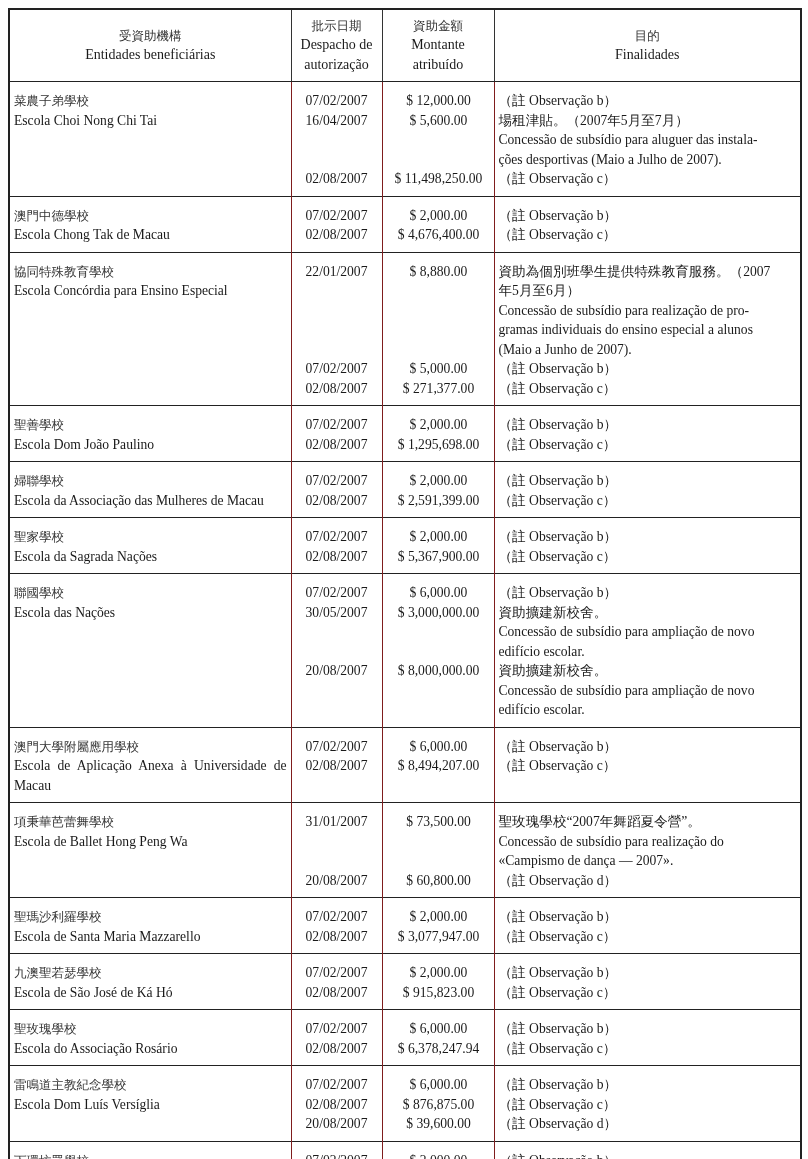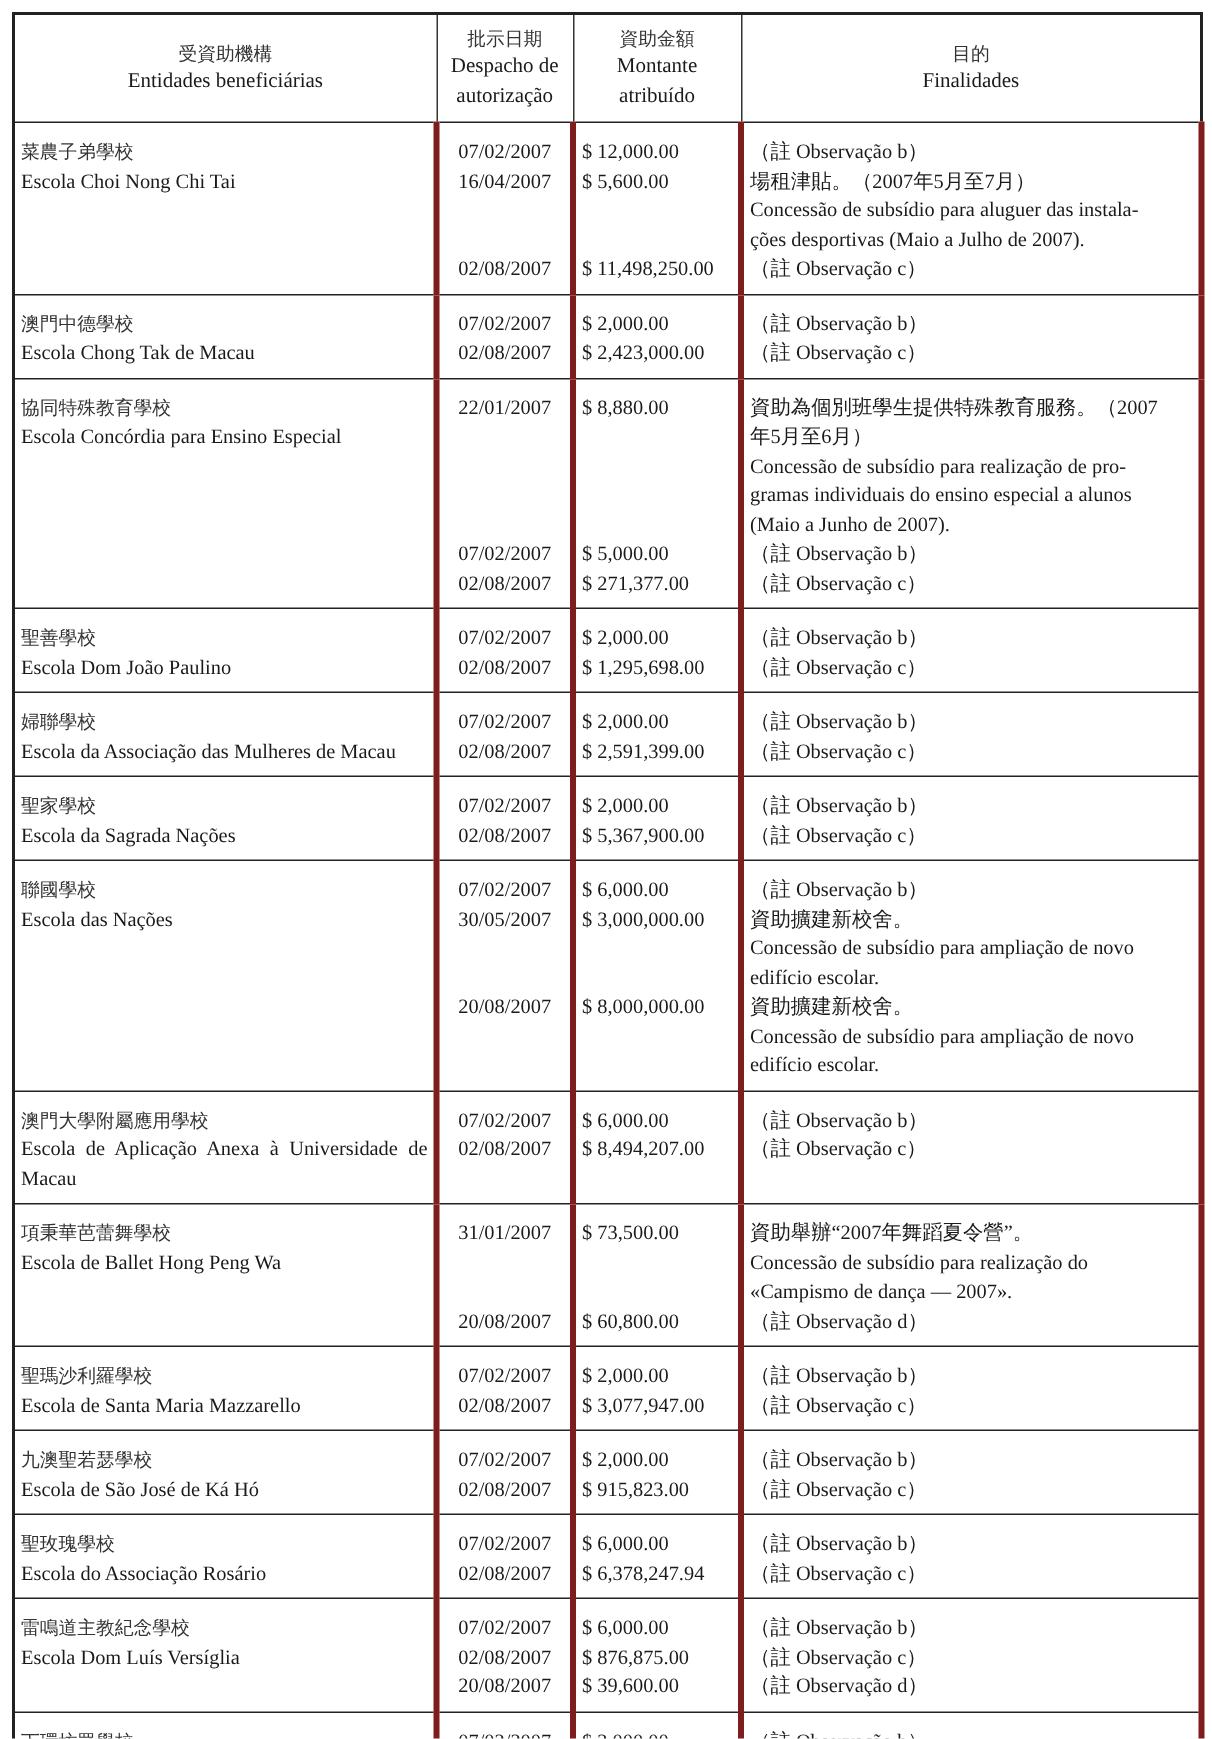--- a/index.html
+++ b/index.html
@@ -5,24 +5,24 @@
   html, body { margin: 0; padding: 0; background: #ffffff; }
   body { width: 808px; height: 1159px; position: relative; overflow: hidden;
          font-family: "Liberation Serif", "DejaVu Serif", serif; color: #1a1a1a; }
   table { position: absolute; left: 8px; top: 8px; width: 792px;
           border-collapse: collapse; border: 2px solid #222; table-layout: fixed; }
   col.c1 { width: 282px; } col.c2 { width: 91px; } col.c3 { width: 112px; } col.c4 { width: 307px; }
   th { font-weight: normal; font-size: 14px; line-height: 19.5px; text-align: center;
        vertical-align: middle; border: 1px solid #333; border-bottom: 1.5px solid #222;
        padding: 4px 2px 5px 2px; height: 62px; }
   td { font-size: 13.6px; line-height: 19.5px; vertical-align: top; border-left: 1px solid #333;
-       border-right: 4px solid #7f1d1d; padding: 9px 4px 7px 4px; }
+       border-right: 1px solid #7f1d1d; padding: 9px 4px 7px 4px; }
   tr.grp td { border-top: 1.5px solid #222; }
   td.c2 { text-align: center; padding-left: 2px; padding-right: 2px; }
-  td.c3 { text-align: left; padding-right: 3px; }
+  td.c3 { text-align: center; padding-right: 3px; }
   td.c4 { text-align: justify; padding-left: 4px; padding-right: 4px; margin-left: 44px; }
   .line { display: block; min-height: 19.5px; white-space: nowrap; }
   td.c4 .line { white-space: normal; }
   td.c1 .line { white-space: normal; }
   .just { text-align: justify; text-align-last: auto; }
   .zh { font-family: "DejaVu Sans", sans-serif; font-size: 12.5px; color: #333; }
 </style>
 </head>
 <body>
 
@@ -87,21 +87,21 @@
         <td class="c1">
           <span class="line zh">澳門中德學校</span>
           <span class="line just">Escola Chong Tak de Macau</span>
         </td>
         <td class="c2">
           <span class="line">07/02/2007</span>
           <span class="line">02/08/2007</span>
         </td>
         <td class="c3">
           <span class="line">$ 2,000.00</span>
-          <span class="line">$ 2,423,000.00</span>
+          <span class="line">$ 4,676,400.00</span>
         </td>
         <td class="c4">
           <span class="line">（註 Observação b）</span>
           <span class="line">（註 Observação c）</span>
         </td>
       </tr>
       <tr class="grp">
         <td class="c1">
           <span class="line zh">協同特殊教育學校</span>
           <span class="line just">Escola Concórdia para Ensino Especial</span>
@@ -250,21 +250,21 @@
           <span class="line"></span>
           <span class="line">20/08/2007</span>
         </td>
         <td class="c3">
           <span class="line">$ 73,500.00</span>
           <span class="line"></span>
           <span class="line"></span>
           <span class="line">$ 60,800.00</span>
         </td>
         <td class="c4">
-          <span class="line">資助舉辦“2007年舞蹈夏令營”。</span>
+          <span class="line">聖玫瑰學校“2007年舞蹈夏令營”。</span>
           <span class="line">Concessão de subsídio para realização do</span>
           <span class="line">«Campismo de dança — 2007».</span>
           <span class="line">（註 Observação d）</span>
         </td>
       </tr>
       <tr class="grp">
         <td class="c1">
           <span class="line zh">聖瑪沙利羅學校</span>
           <span class="line just">Escola de Santa Maria Mazzarello</span>
         </td>

